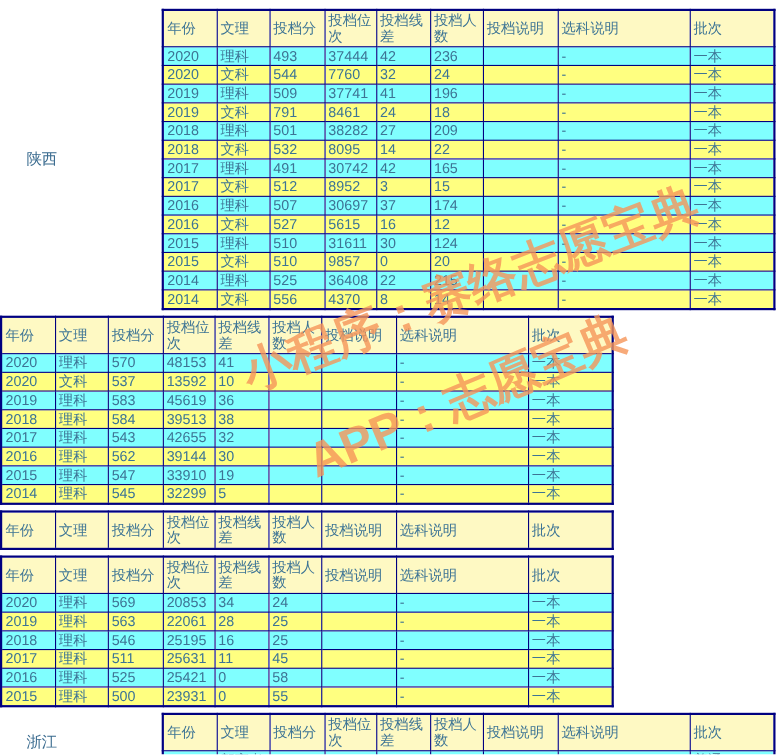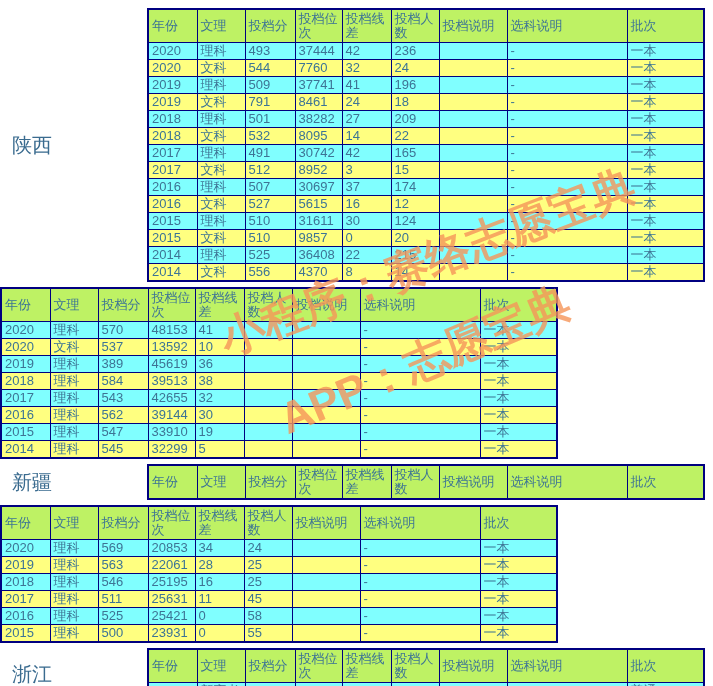--- a/index.html
+++ b/index.html
@@ -4,34 +4,34 @@
 <style>
   html,body { margin:0; padding:0; background:#ffffff; }
   .page {
     position:relative; width:713px; height:686px; overflow:hidden;
     font-family:"Liberation Sans","DejaVu Sans",sans-serif;
     background:#ffffff;
   }
   #sections { position:absolute; top:8px; left:0; width:713px; }
   .section { display:flex; align-items:center; margin-bottom:5px; }
   .province-label {
-    width:147px; box-sizing:border-box; padding-left:12px;
-    color:#3a6b8f; font-size:20px; flex:0 0 147px;
+    width:147px; box-sizing:border-box; padding-left:24px;
+    color:#3a6b8f; font-size:14px; flex:0 0 147px;
   }
   table.score-table {
     border-collapse:collapse; table-layout:fixed; width:556px;
     border:2px solid #000080;
   }
   .score-table th, .score-table td {
     border:1px solid #000080;
     font-size:13px; font-weight:normal; color:#3d7495;
     text-align:left; padding:0 3px; overflow:hidden;
   }
   .score-table thead th {
-    background:#bef264; height:32px; vertical-align:middle; line-height:14px;
+    background:#fef9c3; height:32px; vertical-align:middle; line-height:14px;
   }
   .score-table tbody td {
     height:16px; line-height:16px; white-space:nowrap; vertical-align:middle;
   }
   tr.row-cyan td   { background:#80ffff; }
   tr.row-yellow td { background:#ffff80; }
   .watermark {
     position:absolute; font-size:44px; font-weight:bold;
     color:#f6965a; opacity:0.8; white-space:nowrap;
     transform:rotate(-21deg); transform-origin:left center;
@@ -275,21 +275,21 @@
               <td>13592</td>
               <td>10</td>
               <td></td>
               <td></td>
               <td>-</td>
               <td>一本</td>
             </tr>
             <tr class="row-cyan">
               <td>2019</td>
               <td>理科</td>
-              <td>389</td>
+              <td>583</td>
               <td>45619</td>
               <td>36</td>
               <td></td>
               <td></td>
               <td>-</td>
               <td>一本</td>
             </tr>
             <tr class="row-yellow">
               <td>2018</td>
               <td>理科</td>
@@ -342,21 +342,20 @@
               <td>5</td>
               <td></td>
               <td></td>
               <td>-</td>
               <td>一本</td>
             </tr>
           </tbody>
         </table>
       </div>
       <div class="section">
-        <div class="province-label">新疆</div>
         <table class="score-table">
           <colgroup>
             <col style="width: 49px;">
             <col style="width: 48px;">
             <col style="width: 50px;">
             <col style="width: 47px;">
             <col style="width: 49px;">
             <col style="width: 48px;">
             <col style="width: 68px;">
             <col style="width: 120px;">

